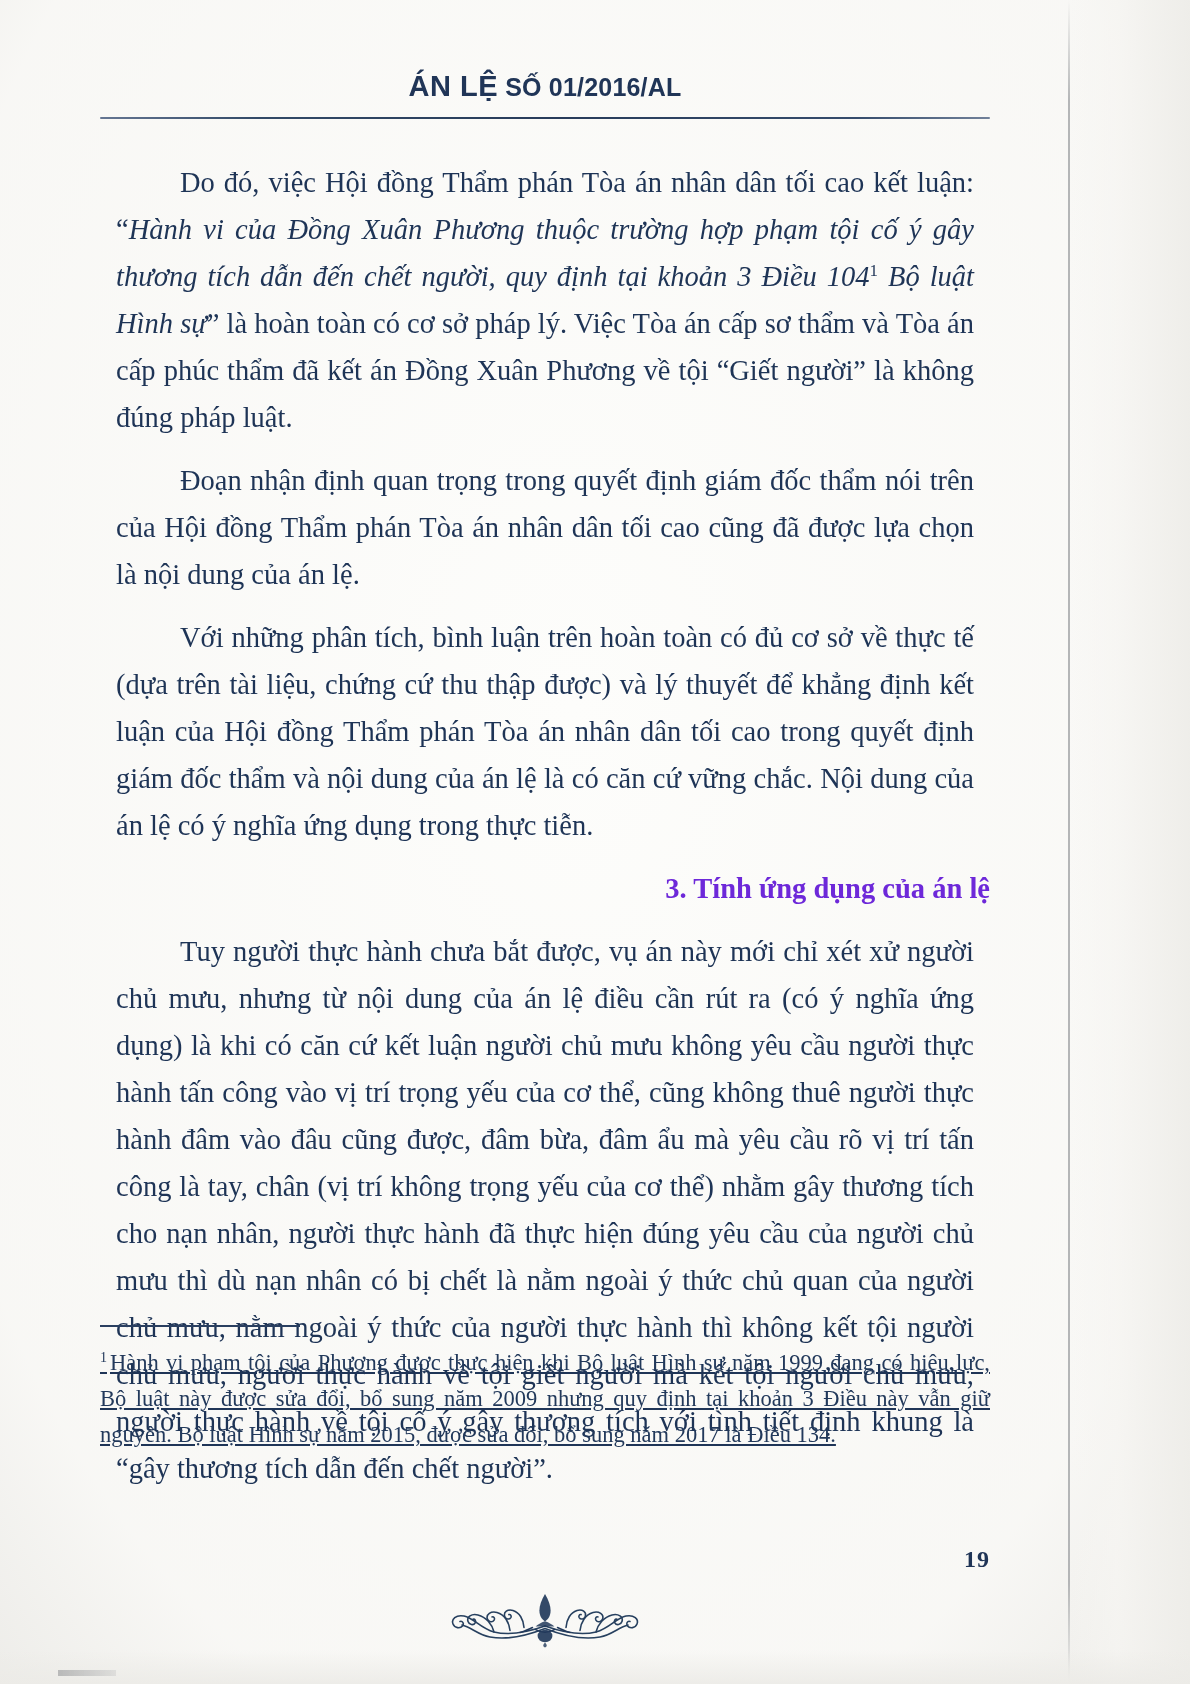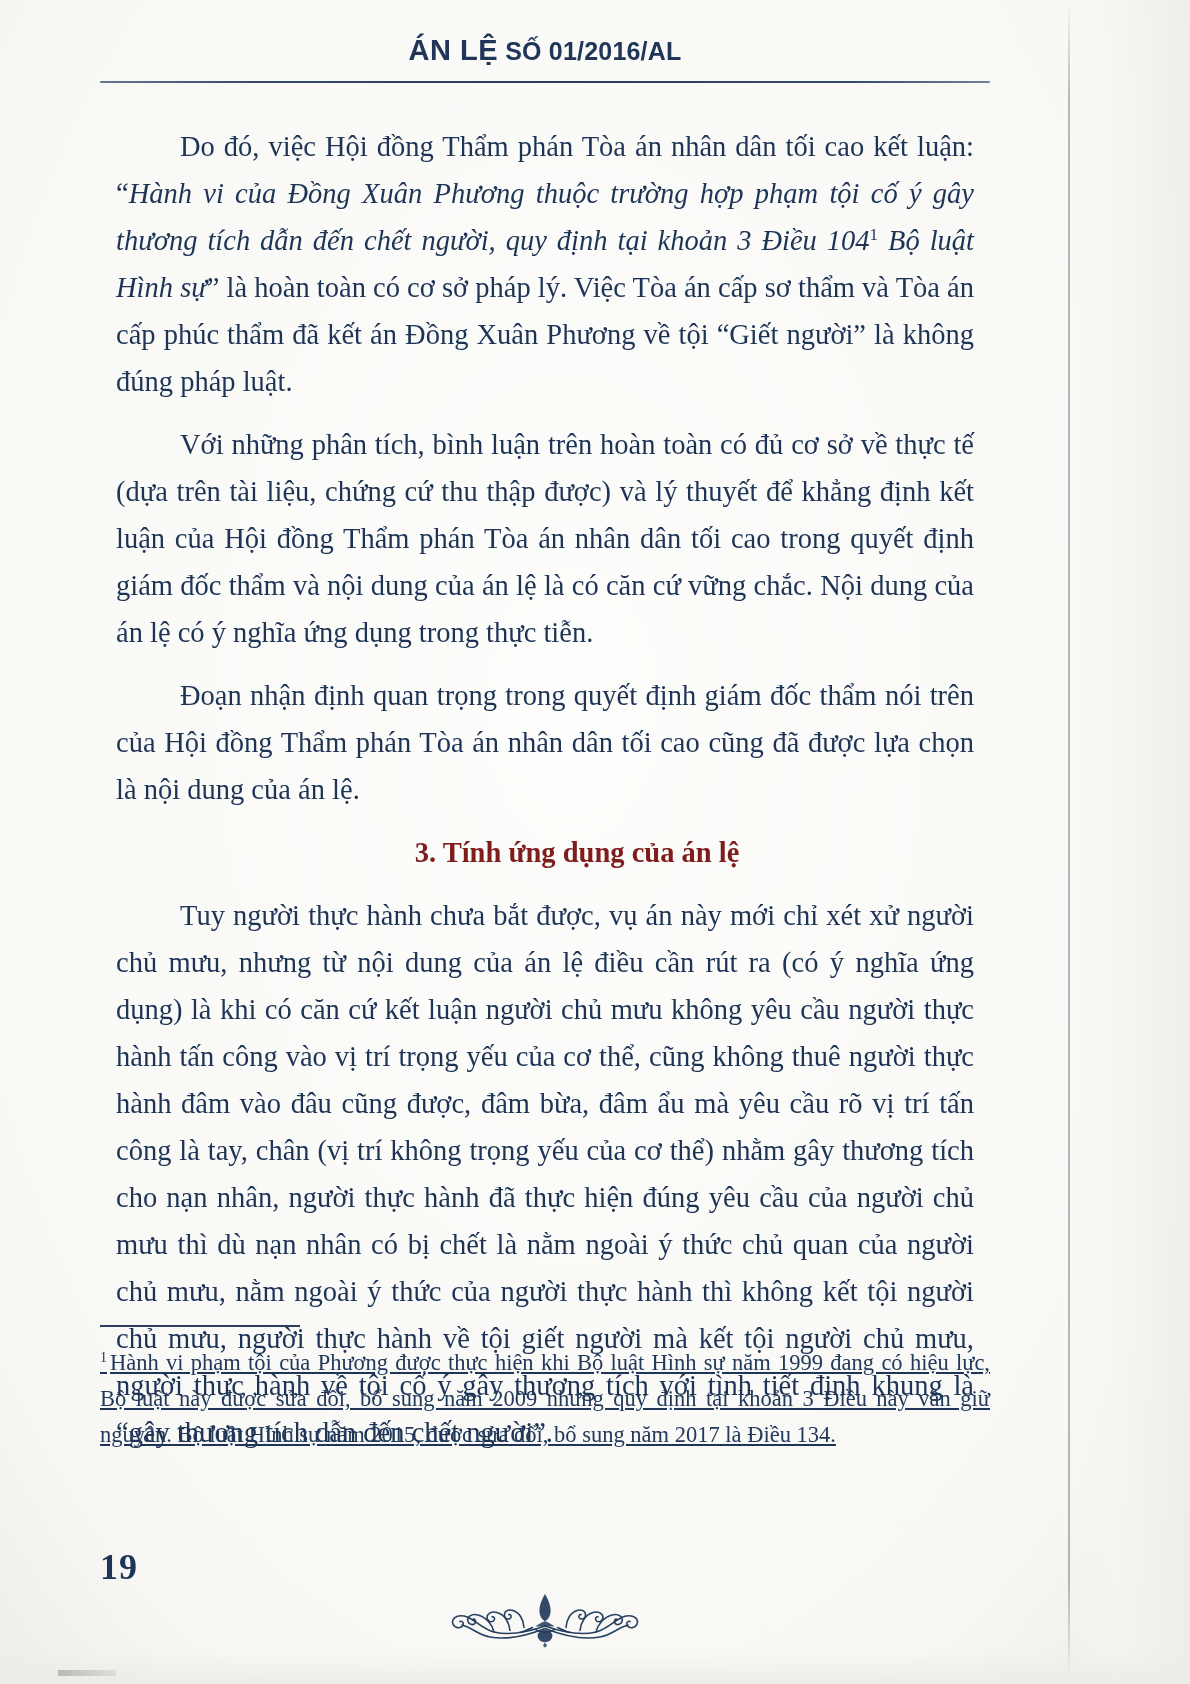--- a/index.html
+++ b/index.html
@@ -68,21 +68,21 @@
     position: absolute;
     left: 100px;
     top: 0;
     width: 890px;
     height: 100%;
   }
 
   
   .runhead {
     text-align: center;
-    padding-top: 34px;
+    padding-top: 70px;
     font-family: "Liberation Sans", "DejaVu Sans", sans-serif;
     font-weight: 700;
     font-size: 25px;
     letter-spacing: 0.2px;
     color: #203557;
     white-space: nowrap;
   }
   .runhead .big {
     font-size: 29px;
     letter-spacing: 0.5px;
@@ -121,22 +121,22 @@
     vertical-align: super;
     line-height: 0;
   }
 
   h3.section-heading {
     margin: 14px 0 0 0;
     text-indent: 64px;
     font-size: 28.5px;
     line-height: 47px;
     font-weight: 700;
-    color: #7f1d1d;
-    text-align: center;
+    color: #6d28d9;
+    text-align: right;
   }
 
   
   .footnote-zone {
     position: absolute;
     left: 0;
     top: 1325px;
     width: 890px;
     text-decoration: underline;
   }
@@ -161,22 +161,22 @@
     line-height: 0;
     margin-right: 3px;
   }
 
   
   .folio {
     position: absolute;
     top: 1546px;
     left: 0;
     width: 890px;
-    text-align: left;
-    font-size: 36px;
+    text-align: right;
+    font-size: 24px;
     font-weight: 600;
     color: #1f3456;
     letter-spacing: 1px;
   }
   .ornament {
     position: absolute;
     top: 1586px;
     left: 0;
     width: 890px;
     display: flex;
@@ -198,23 +198,23 @@
 
     <div class="runhead">
       <span class="big">ÁN LỆ</span><span>&nbsp;</span><span>SỐ 01/2016/AL</span>
     </div>
     <div class="runhead-rule"></div>
 
     <div class="body-block">
 
       <p class="para lastline-left"><span>Do đó, việc Hội đồng Thẩm phán Tòa án nhân dân tối cao kết luận: “</span><em class="quoted">Hành vi của Đồng Xuân Phương thuộc trường hợp phạm tội cố ý gây thương tích dẫn đến chết người, quy định tại khoản 3 Điều 104</em><sup class="fn-ref">1</sup><em class="quoted"> Bộ luật Hình sự</em><span>” là hoàn toàn có cơ sở pháp lý. Việc Tòa án cấp sơ thẩm và Tòa án cấp phúc thẩm đã kết án Đồng Xuân Phương về tội “Giết người” là không đúng pháp luật.</span></p>
 
+      <p class="para lastline-left">Đoạn nhận định quan trọng trong quyết định giám đốc thẩm nói trên của Hội đồng Thẩm phán Tòa án nhân dân tối cao cũng đã được lựa chọn là nội dung của án lệ.</p>
+
       <p class="para lastline-left">Với những phân tích, bình luận trên hoàn toàn có đủ cơ sở về thực tế (dựa trên tài liệu, chứng cứ thu thập được) và lý thuyết để khẳng định kết luận của Hội đồng Thẩm phán Tòa án nhân dân tối cao trong quyết định giám đốc thẩm và nội dung của án lệ là có căn cứ vững chắc. Nội dung của án lệ có ý nghĩa ứng dụng trong thực tiễn.</p>
-
-      <p class="para lastline-left">Đoạn nhận định quan trọng trong quyết định giám đốc thẩm nói trên của Hội đồng Thẩm phán Tòa án nhân dân tối cao cũng đã được lựa chọn là nội dung của án lệ.</p>
 
       <h3 class="section-heading">3. Tính ứng dụng của án lệ</h3>
 
       <p class="para lastline-left">Tuy người thực hành chưa bắt được, vụ án này mới chỉ xét xử người chủ mưu, nhưng từ nội dung của án lệ điều cần rút ra (có ý nghĩa ứng dụng) là khi có căn cứ kết luận người chủ mưu không yêu cầu người thực hành tấn công vào vị trí trọng yếu của cơ thể, cũng không thuê người thực hành đâm vào đâu cũng được, đâm bừa, đâm ẩu mà yêu cầu rõ vị trí tấn công là tay, chân (vị trí không trọng yếu của cơ thể) nhằm gây thương tích cho nạn nhân, người thực hành đã thực hiện đúng yêu cầu của người chủ mưu thì dù nạn nhân có bị chết là nằm ngoài ý thức chủ quan của người chủ mưu, nằm ngoài ý thức của người thực hành thì không kết tội người chủ mưu, người thực hành về tội giết người mà kết tội người chủ mưu, người thực hành về tội cố ý gây thương tích với tình tiết định khung là “gây thương tích dẫn đến chết người”.</p>
 
     </div>
 
     <div class="footnote-zone">
       <div class="footnote-rule"></div>
       <p class="footnote"><sup>1</sup><span>Hành vi phạm tội của Phương được thực hiện khi Bộ luật Hình sự năm 1999 đang có hiệu lực, Bộ luật này được sửa đổi, bổ sung năm 2009 nhưng quy định tại khoản 3 Điều này vẫn giữ nguyên. Bộ luật Hình sự năm 2015, được sửa đổi, bổ sung năm 2017 là Điều 134.</span></p>

